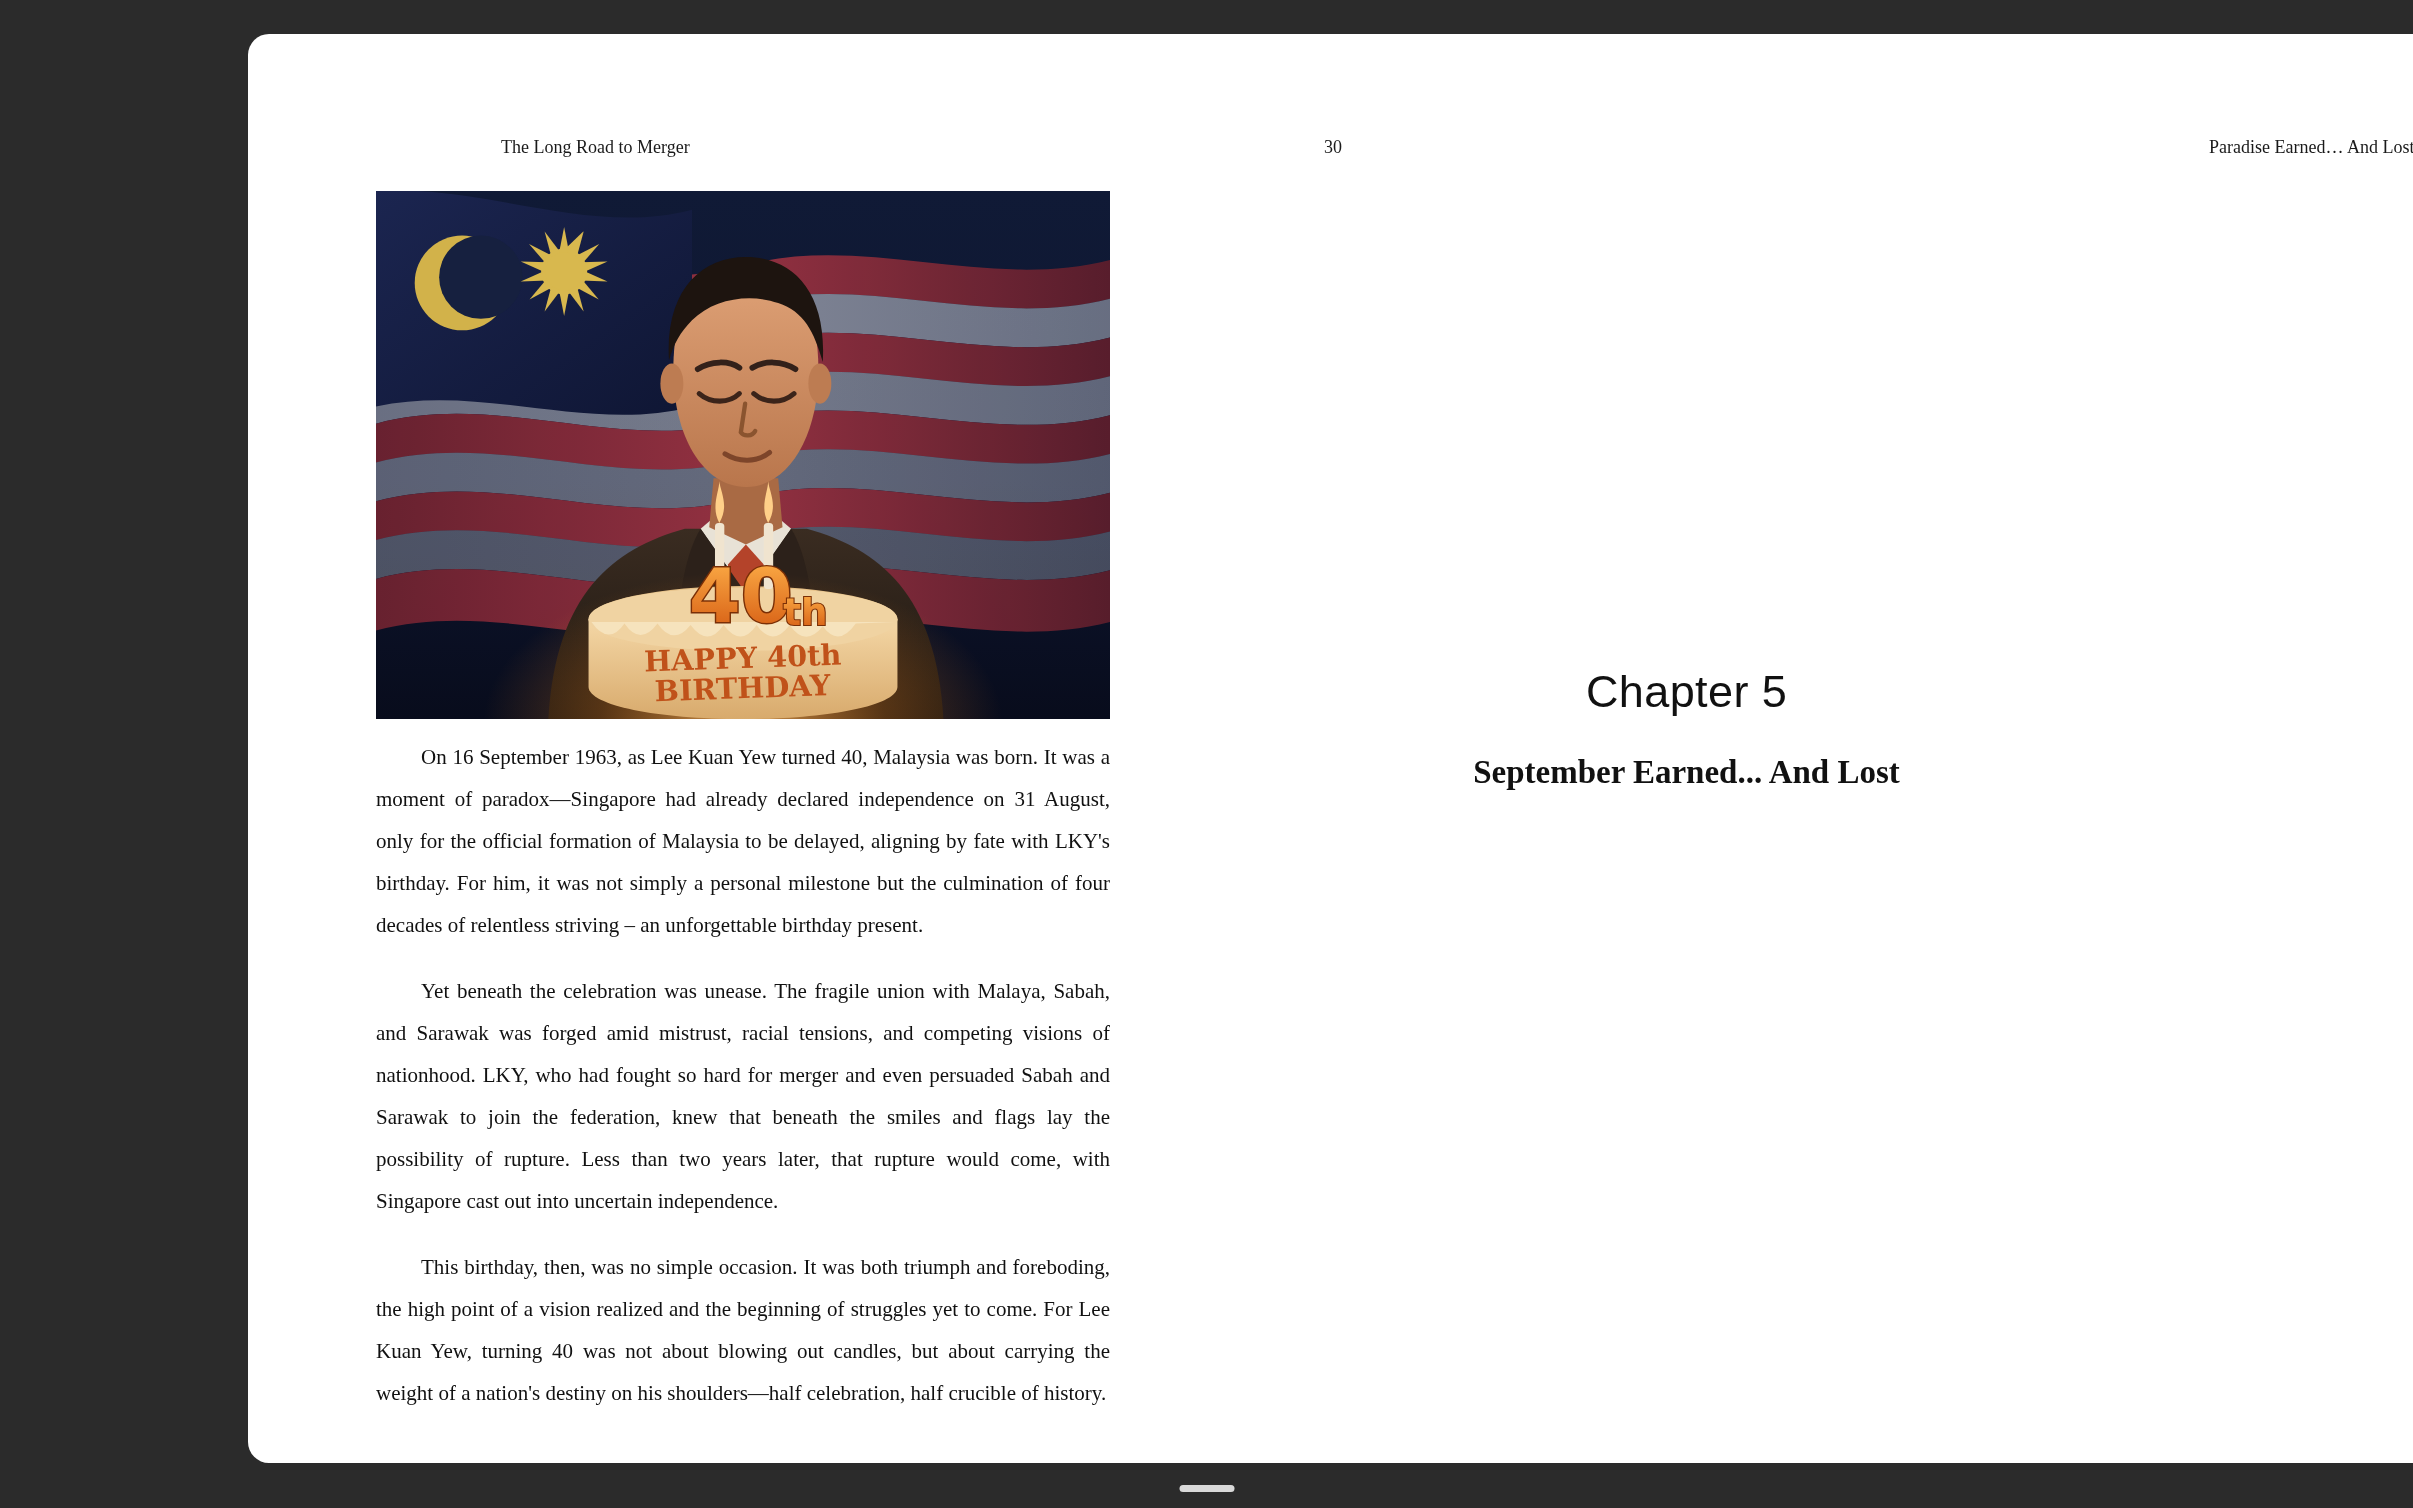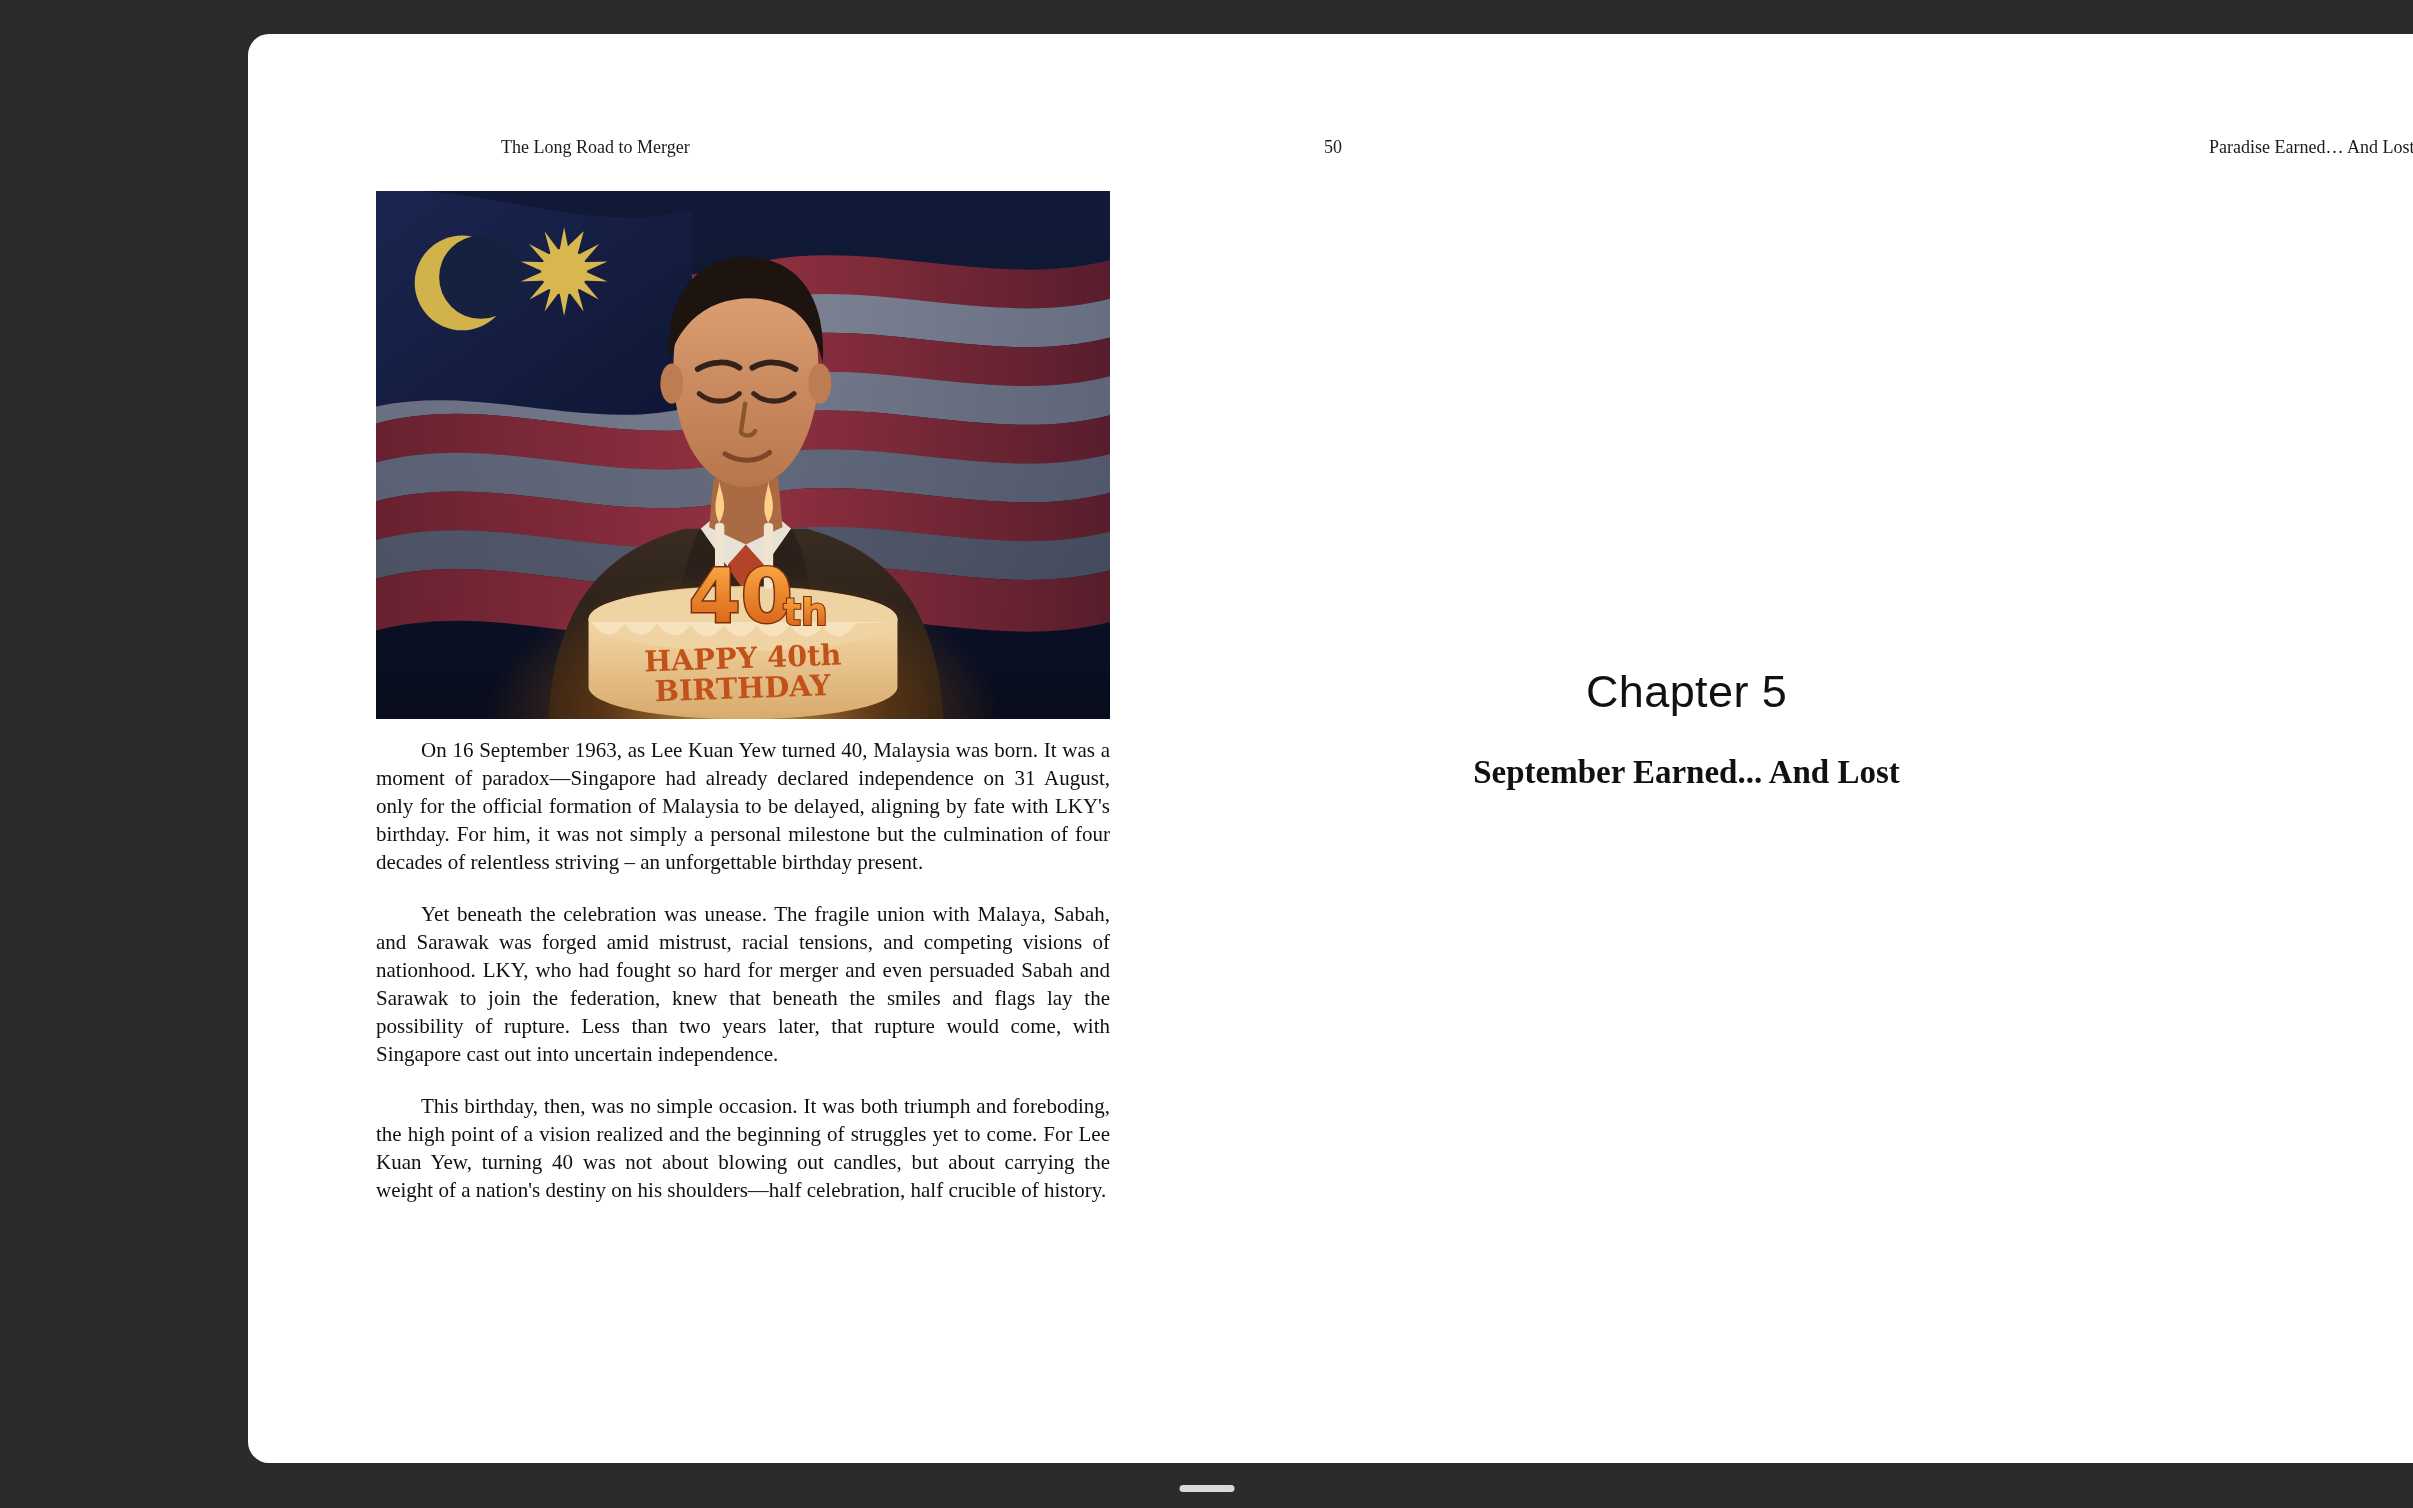--- a/index.html
+++ b/index.html
@@ -69,21 +69,21 @@
     position: relative;
     width: 734px;
     height: 528px;
     overflow: hidden;
     background: #0c1024;
   }
   .figure svg { display: block; width: 100%; height: 100%; }
 
   .body-para {
     font-size: 21px;
-    line-height: 28px;
+    line-height: 42px;
     text-align: justify;
     text-indent: 45px;
     margin: 0;
     color: #111111;
     -webkit-hyphens: none;
     hyphens: none;
   }
   .body-para.first { margin-top: 17px; }
   .body-para + .body-para { margin-top: 24px; }
 
@@ -135,21 +135,21 @@
 </head>
 <body>
 
 <div id="viewer">
 
   <div id="spread">
 
     <div class="page page-left">
 
       <div class="running-head title">The Long Road to Merger</div>
-      <div class="running-head folio">50</div>
+      <div class="running-head folio">30</div>
 
       <div class="textblock">
 
         <div class="figure">
           <svg viewBox="0 0 1022 735" preserveAspectRatio="xMidYMid slice">
             <defs>
               <linearGradient id="skyGrad" x1="0" y1="0" x2="0" y2="1">
                 <stop offset="0%" stop-color="#101a36"></stop>
                 <stop offset="55%" stop-color="#0e1630"></stop>
                 <stop offset="100%" stop-color="#080c1c"></stop>

